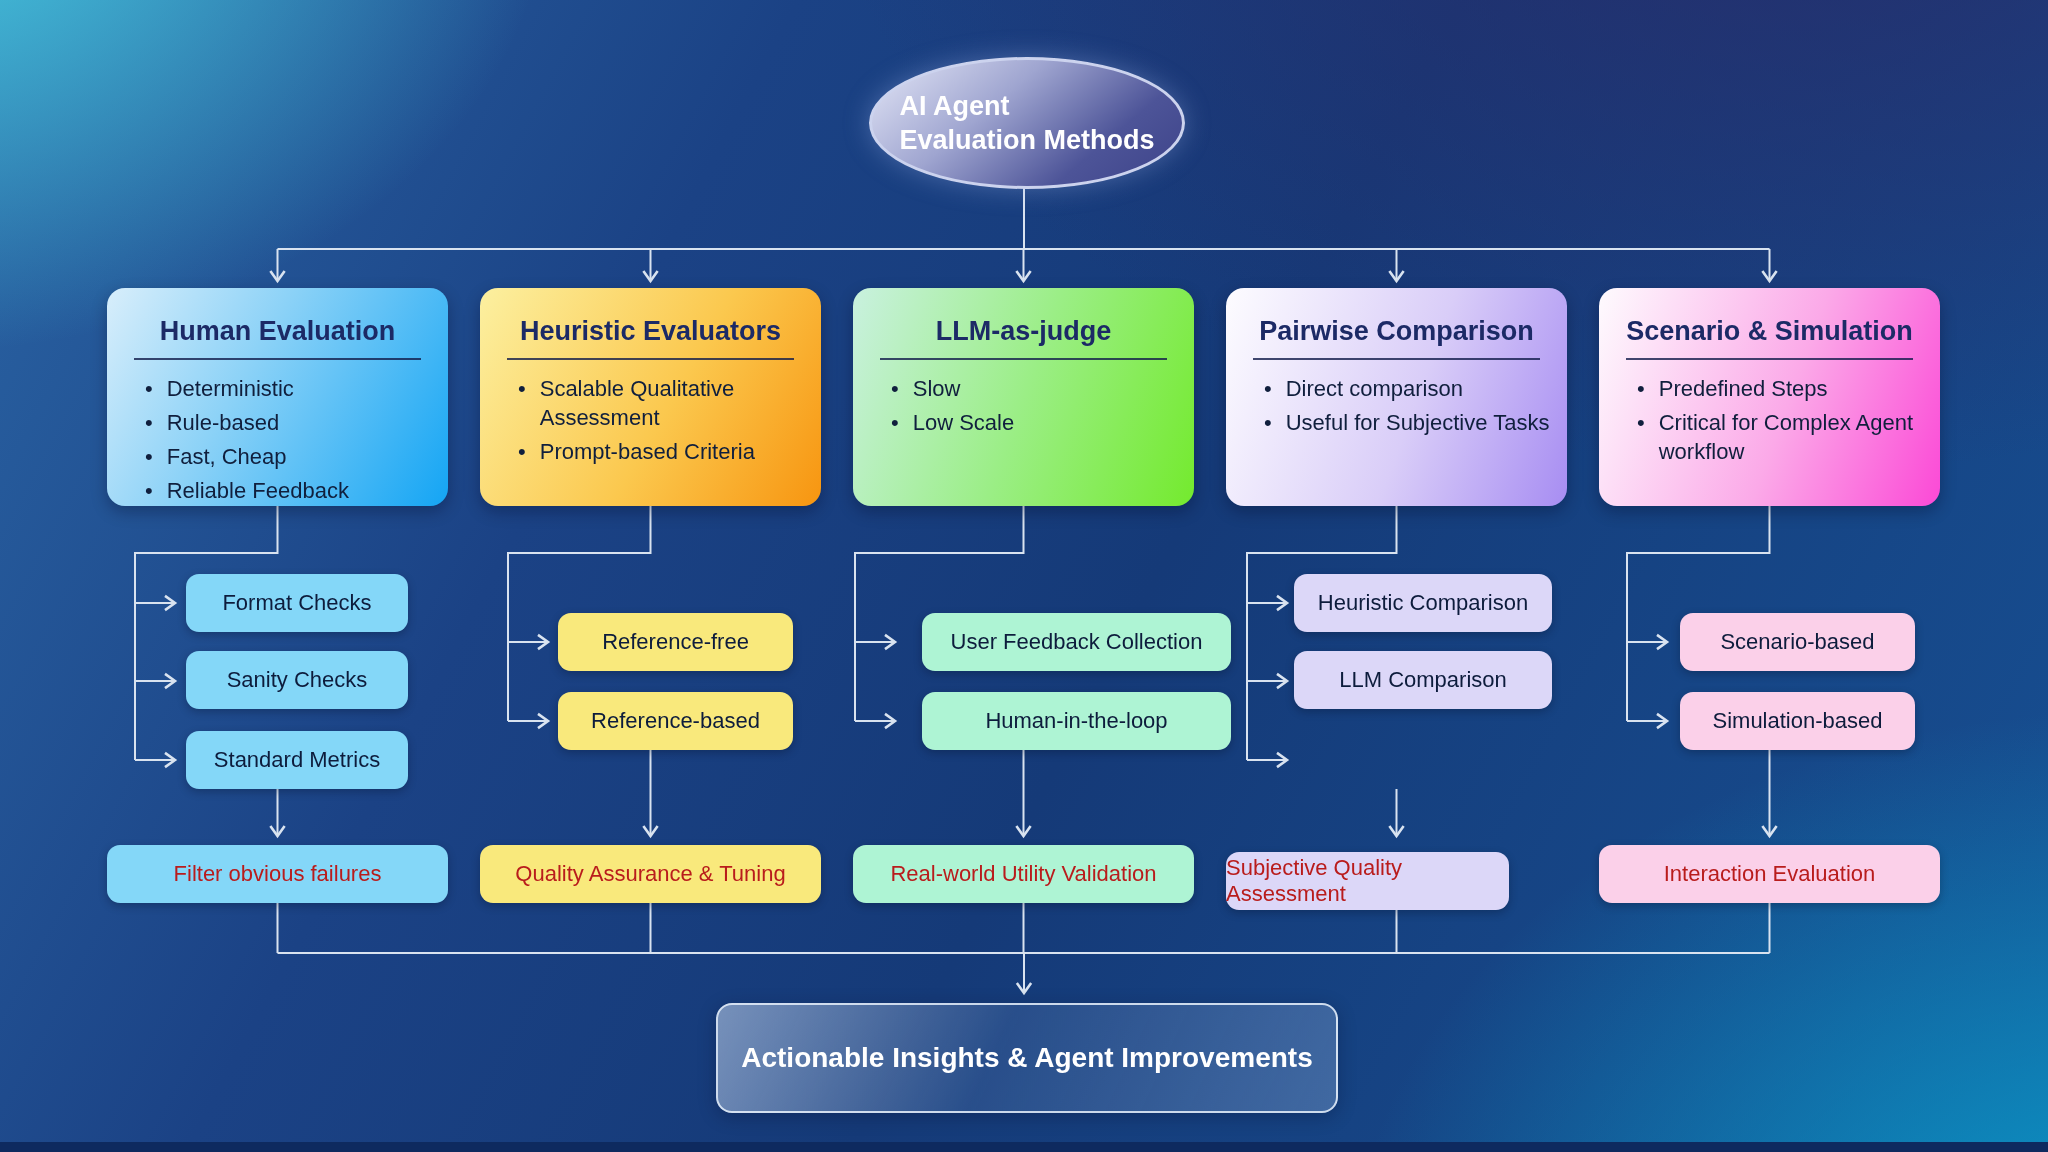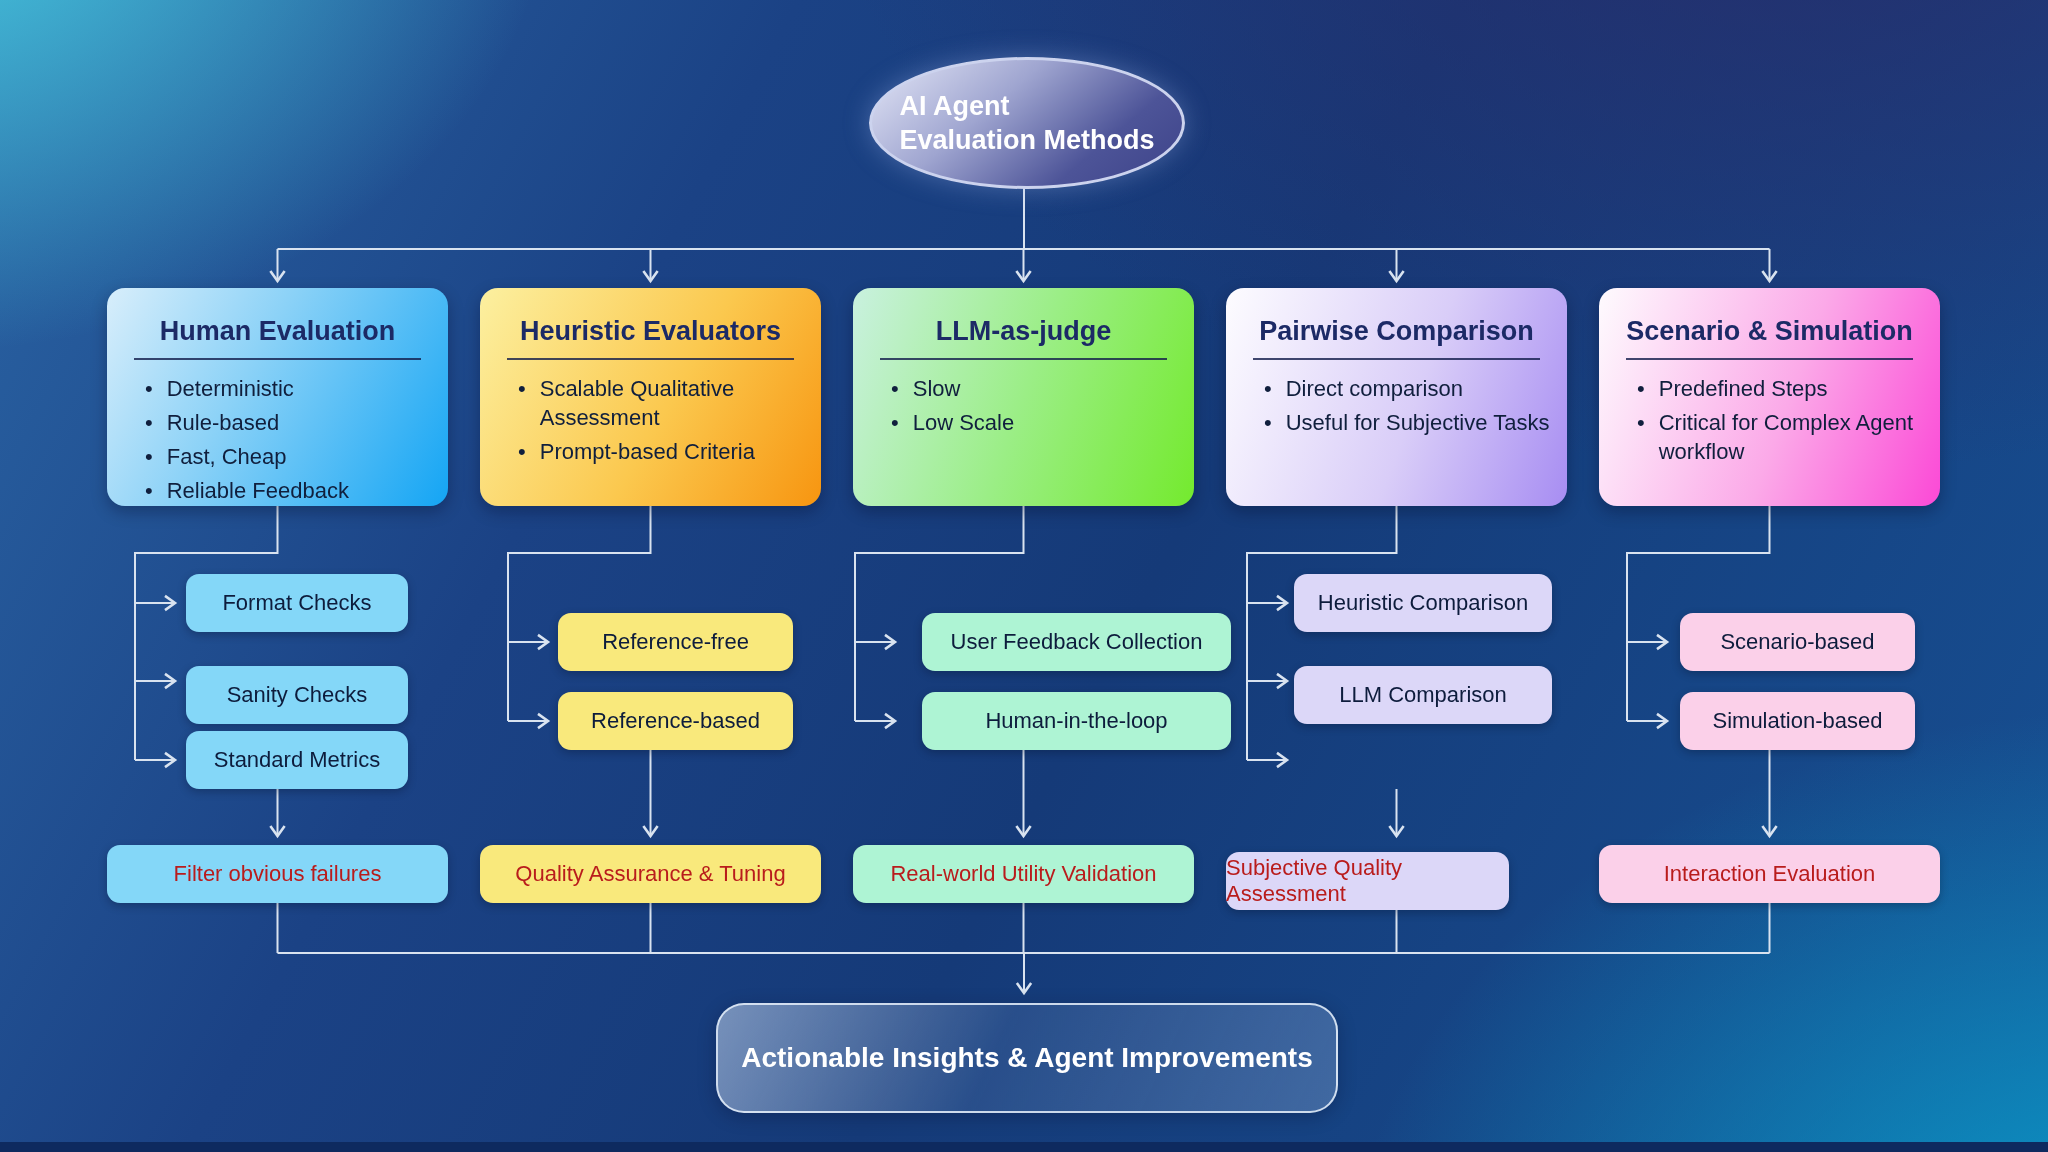--- a/index.html
+++ b/index.html
@@ -38,30 +38,30 @@
   .card.c2{left:480px;background:linear-gradient(120deg,#fcf0a0 0%,#fbc84e 55%,#f79510 100%);}
   .card.c3{left:853px;background:linear-gradient(110deg,#c9f1df 0%,#9bee86 50%,#74ea2e 100%);}
   .card.c4{left:1226px;background:linear-gradient(110deg,#fdfcff 0%,#d9cdf8 55%,#a78df2 100%);}
   .card.c5{left:1599px;background:linear-gradient(110deg,#fefbfe 0%,#fba9e8 55%,#fb49d6 100%);}
 
   .chip.col1{left:186px;width:222px;background:#84d7f8;text-align:right;}
   .chip.col2{left:558px;width:235px;background:#f9e97c;}
   .chip.col3{left:898px;width:309px;background:#aef4d4;margin-left:24px;}
   .chip.col4{left:1294px;width:258px;background:#dcd7f8;}
   .chip.col5{left:1680px;width:235px;background:#fbd0e9;}
-  .row1of3{top:574px;} .row2of3{top:666px;} .row3of3{top:731px;}
+  .row1of3{top:574px;} .row2of3{top:651px;} .row3of3{top:731px;}
   .row1of2{top:613px;} .row2of2{top:692px;}
 
   .outcome.col1{left:107px;width:341px;background:#84d7f8;}
   .outcome.col2{left:480px;width:341px;background:#f9e97c;}
   .outcome.col3{left:853px;width:341px;background:#aef4d4;}
   .outcome.col4{left:1226px;width:283px;background:#dcd7f8;margin-top:7px;}
   .outcome.col5{left:1599px;width:341px;background:#fbd0e9;}
 
-  .footer-node{position:absolute;left:716px;top:1003px;width:618px;height:106px;border-radius:28px;
+  .footer-node{position:absolute;left:716px;top:1003px;width:618px;height:106px;border-radius:16px;
     background:linear-gradient(115deg,rgba(215,230,250,0.5) 0%,rgba(130,165,215,0.18) 45%,rgba(165,195,235,0.3) 100%);
     border:2px solid rgba(232,241,252,0.85);box-shadow:0 4px 18px rgba(0,5,30,0.25);
     display:flex;align-items:center;justify-content:center;}
   .footer-title{color:#ffffff;font-size:28px;font-weight:bold;}
 </style>
 </head>
 <body>
 
 <div class="stage">
 

